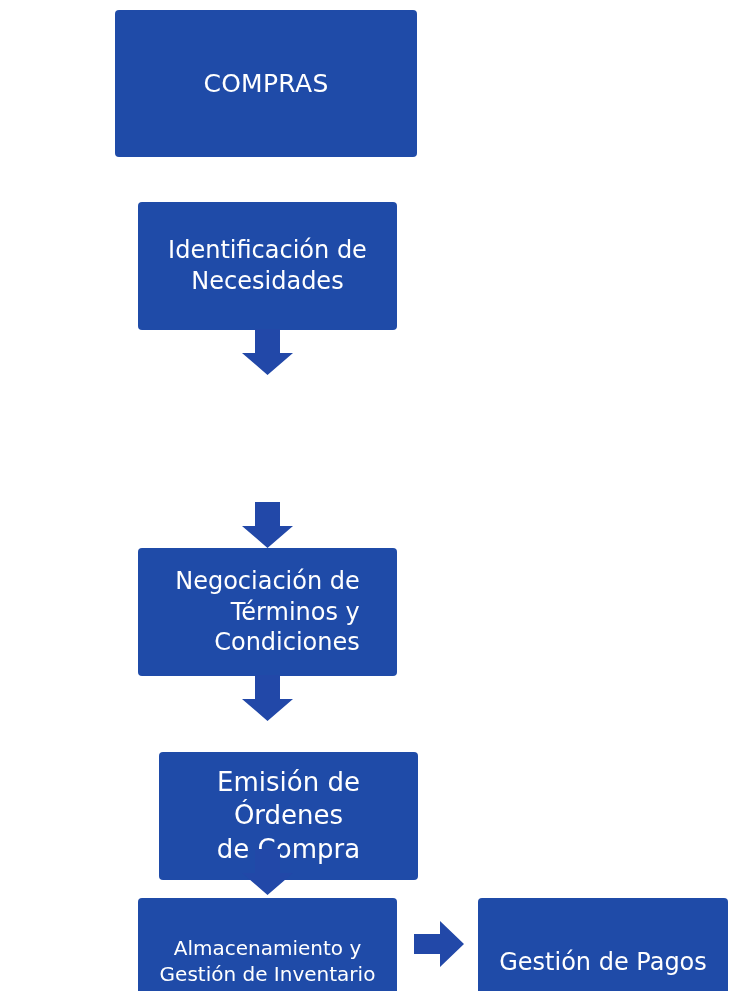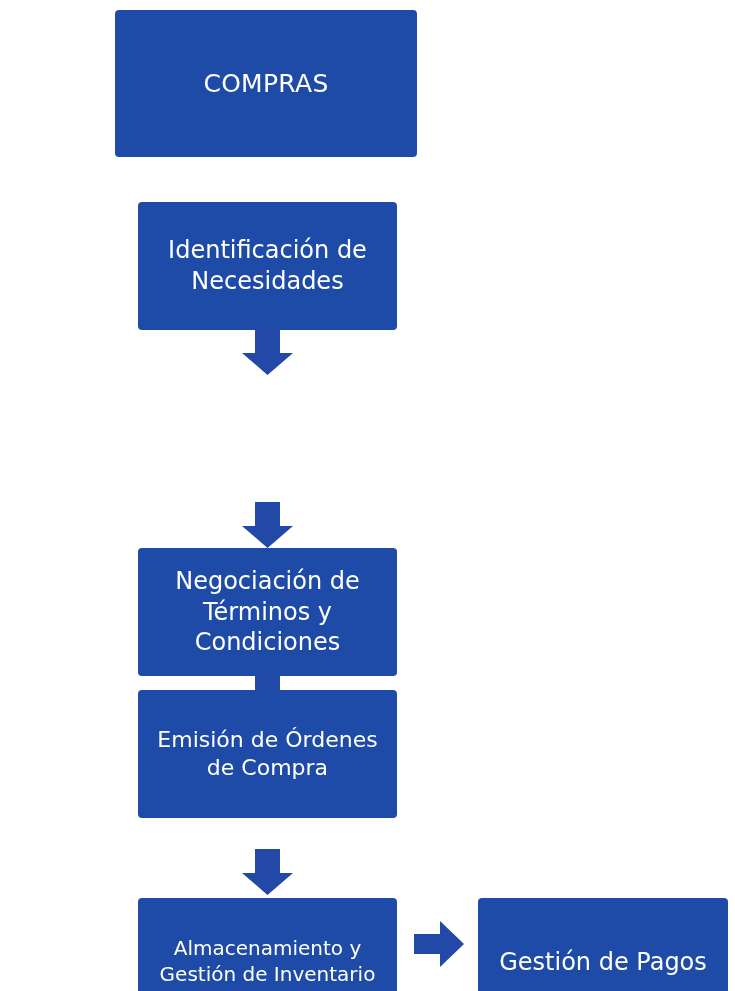--- a/index.html
+++ b/index.html
@@ -51,22 +51,22 @@
   
   .node--step {
     left: 138px;
     width: 259px;
     height: 128px;
     font-size: 24px;
   }
 
   .node--step1 { top: 202px; }
   .node--step2 { top: 375px; }
-  .node--step3 { top: 548px; }
-  .node--step4 { top: 690px; font-size: 22px; }
+  .node--step3 { top: 548px; text-align: right; }
+  .node--step4 { top: 752px; font-size: 26px; margin-left: 21px; }
 
   
   .node--step5 {
     left: 138px;
     top: 898px;
     width: 259px;
     height: 128px;
     font-size: 20px;
   }
 

